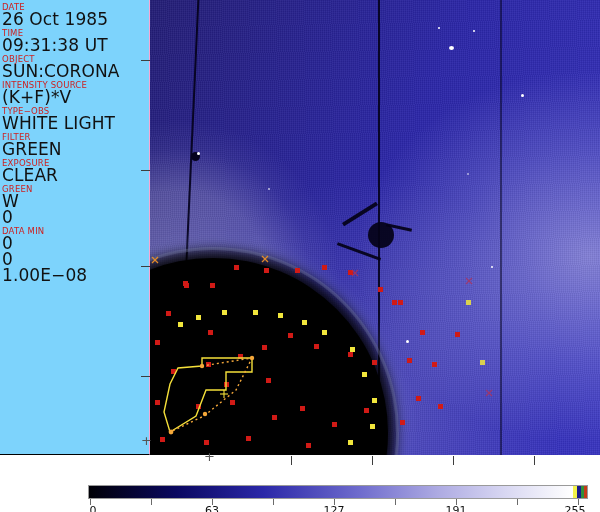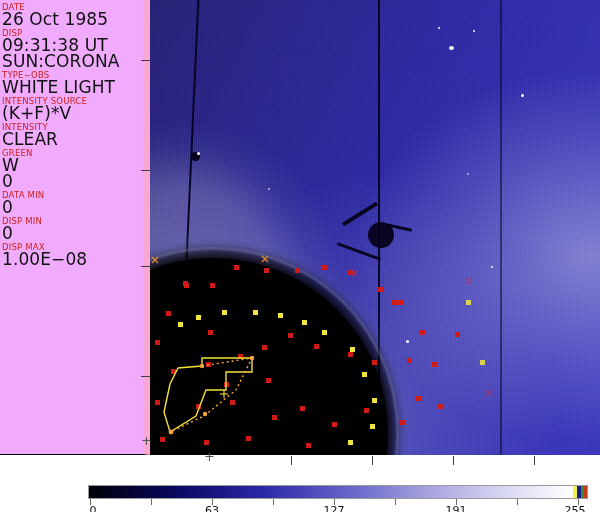--- a/index.html
+++ b/index.html
@@ -3,22 +3,22 @@
 <meta charset="utf-8">
 <style>
   html,body{margin:0;padding:0;background:#ffffff;}
   body{width:600px;height:512px;overflow:hidden;
        font-family:"DejaVu Sans","Liberation Sans",sans-serif;}
 
   #root{position:relative;width:600px;height:512px;background:#ffffff;}
 
   
   #sidebar{position:absolute;left:0;top:0;width:150px;height:455px;
-           background:#f0abfc;box-sizing:border-box;
-           border-right:7px solid #f9a8d4;border-bottom:1px solid #000;
+           background:#7dd3fc;box-sizing:border-box;
+           border-right:1px solid #f9a8d4;border-bottom:1px solid #000;
            padding:2px 0 0 2px;overflow:hidden;}
   .meta-row{margin:0 0 1px 0;}
   .meta-label{display:block;color:#cc2222;font-size:8.5px;line-height:10px;
               letter-spacing:.2px;white-space:nowrap;font-weight:400;}
   .meta-value{display:block;color:#111111;font-size:17px;line-height:15px;
               white-space:nowrap;letter-spacing:.1px;}
 
   
   #imgpanel{position:absolute;left:150px;top:0;width:450px;height:455px;
             background:#000000;overflow:hidden;}
@@ -90,59 +90,62 @@
 
 <div id="root">
 
   <div id="sidebar">
 
     <div class="meta-row">
       <span class="meta-label">DATE</span>
       <span class="meta-value">26 Oct 1985</span>
     </div>
     <div class="meta-row">
-      <span class="meta-label">DISP</span>
+      <span class="meta-label">TIME</span>
       <span class="meta-value">09:31:38 UT</span>
     </div>
     <div class="meta-row">
+      <span class="meta-label">OBJECT</span>
       <span class="meta-value">SUN:CORONA</span>
+    </div>
+    <div class="meta-row">
+      <span class="meta-label">INTENSITY SOURCE</span>
+      <span class="meta-value">(K+F)*V</span>
     </div>
     <div class="meta-row">
       <span class="meta-label">TYPE−OBS</span>
       <span class="meta-value">WHITE LIGHT</span>
     </div>
     <div class="meta-row">
-      <span class="meta-label">INTENSITY SOURCE</span>
-      <span class="meta-value">(K+F)*V</span>
-    </div>
-    <div class="meta-row">
-      <span class="meta-label">INTENSITY</span>
+      <span class="meta-label">FILTER</span>
+      <span class="meta-value">GREEN</span>
+    </div>
+    <div class="meta-row">
+      <span class="meta-label">EXPOSURE</span>
       <span class="meta-value">CLEAR</span>
     </div>
     <div class="meta-row">
       <span class="meta-label">GREEN</span>
       <span class="meta-value">W</span>
     </div>
     <div class="meta-row">
     </div>
     <div class="meta-row">
       <span class="meta-value">0</span>
     </div>
     <div class="meta-row">
       <span class="meta-label">DATA MIN</span>
       <span class="meta-value">0</span>
     </div>
     <div class="meta-row">
     </div>
     <div class="meta-row">
-      <span class="meta-label">DISP MIN</span>
       <span class="meta-value">0</span>
     </div>
     <div class="meta-row">
-      <span class="meta-label">DISP MAX</span>
       <span class="meta-value">1.00E−08</span>
     </div>
   </div>
 
   <div id="imgpanel">
     <div id="sky">
 
       <div id="field">
         <div id="texture"></div>
       </div>

